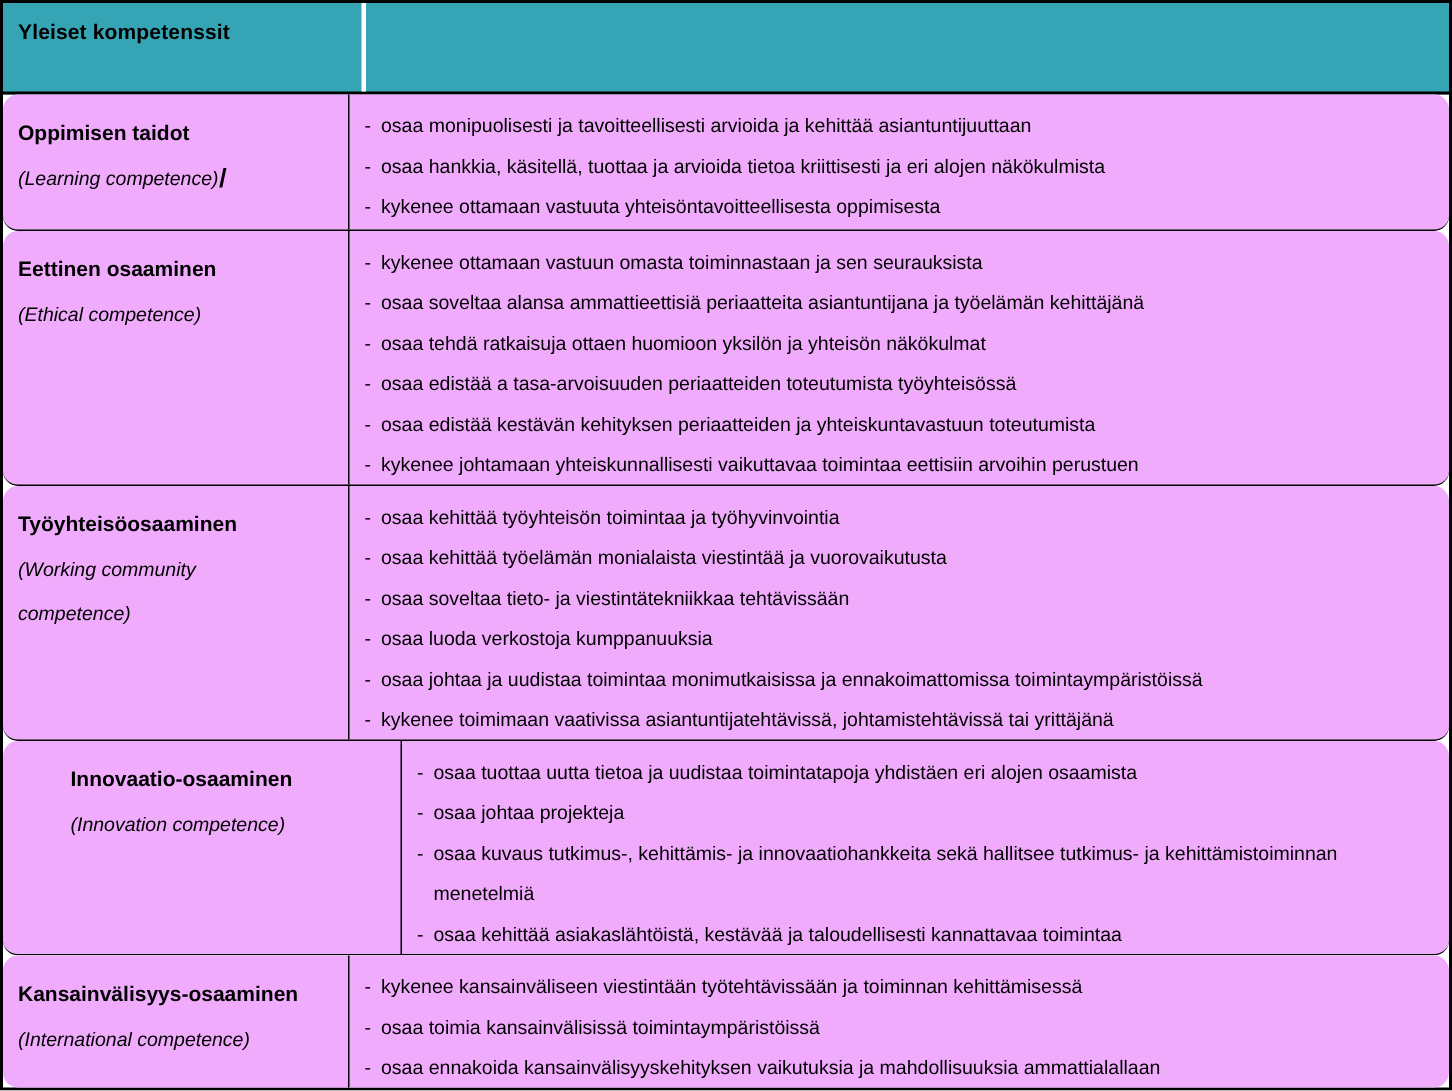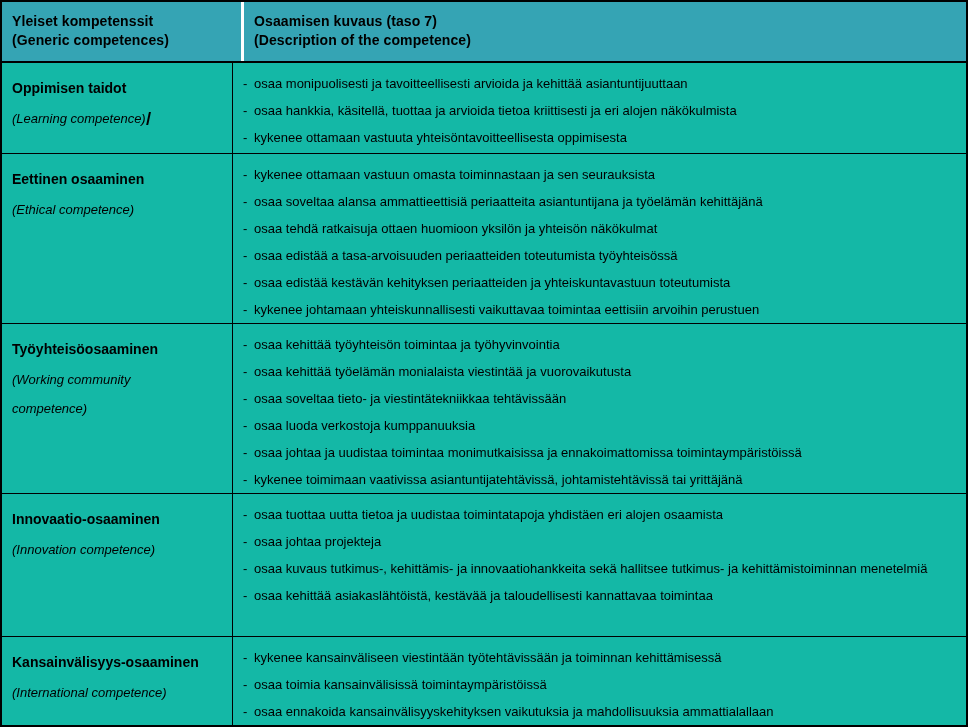--- a/index.html
+++ b/index.html
@@ -29,21 +29,22 @@
   .hline {
     color:#000000; font-weight:bold;
     font-size:14px; line-height:19px;
     letter-spacing:0.1px;
   }
 
   
   .trow {
     display:flex; box-sizing:border-box;
     border-bottom:1px solid #000;
-    background:#14b8a6;
+    background:#f0abfc;
+    border-radius:10px;
   }
   .trow.last { border-bottom:none; flex:1; }
   .tc1 {
     width:231px; box-sizing:border-box;
     border-right:1px solid #000;
     padding:15px 10px 0 10px;
   }
   .tc2 { flex:1; padding:7px 15px 0 10px; box-sizing:border-box; }
 
   .rtitle {
@@ -61,35 +62,30 @@
   }
 
   .bullet { display:flex; line-height:27px; font-size:13px; }
   .bullet .dash { width:11px; flex:none; }
   .bullet .btxt { flex:1; }
 
   
   .r0 { height:93px; }
   .r1 { height:170px; }
   .r2 { height:170px;justify-content:space-between; }
-  .r3 { height:146px; }
+  .r3 { height:146px;padding-left:35px; }
 </style>
 </head>
 <body>
 
 <div class="table">
 
   <div class="thead">
     <div class="hc1">
       <div class="hline">Yleiset kompetenssit</div>
-      <div class="hline">(Generic competences)</div>
-    </div>
-    <div class="hc2">
-      <div class="hline">Osaamisen kuvaus (taso 7)</div>
-      <div class="hline">(Description of the competence)</div>
     </div>
   </div>
 
   <div class="trow r0">
     <div class="tc1">
       <div class="rtitle">Oppimisen taidot</div>
       <div class="rsub"><span>(Learning competence)</span><span class="caret"></span></div>
     </div>
     <div class="tc2">
       <div class="bullet">

